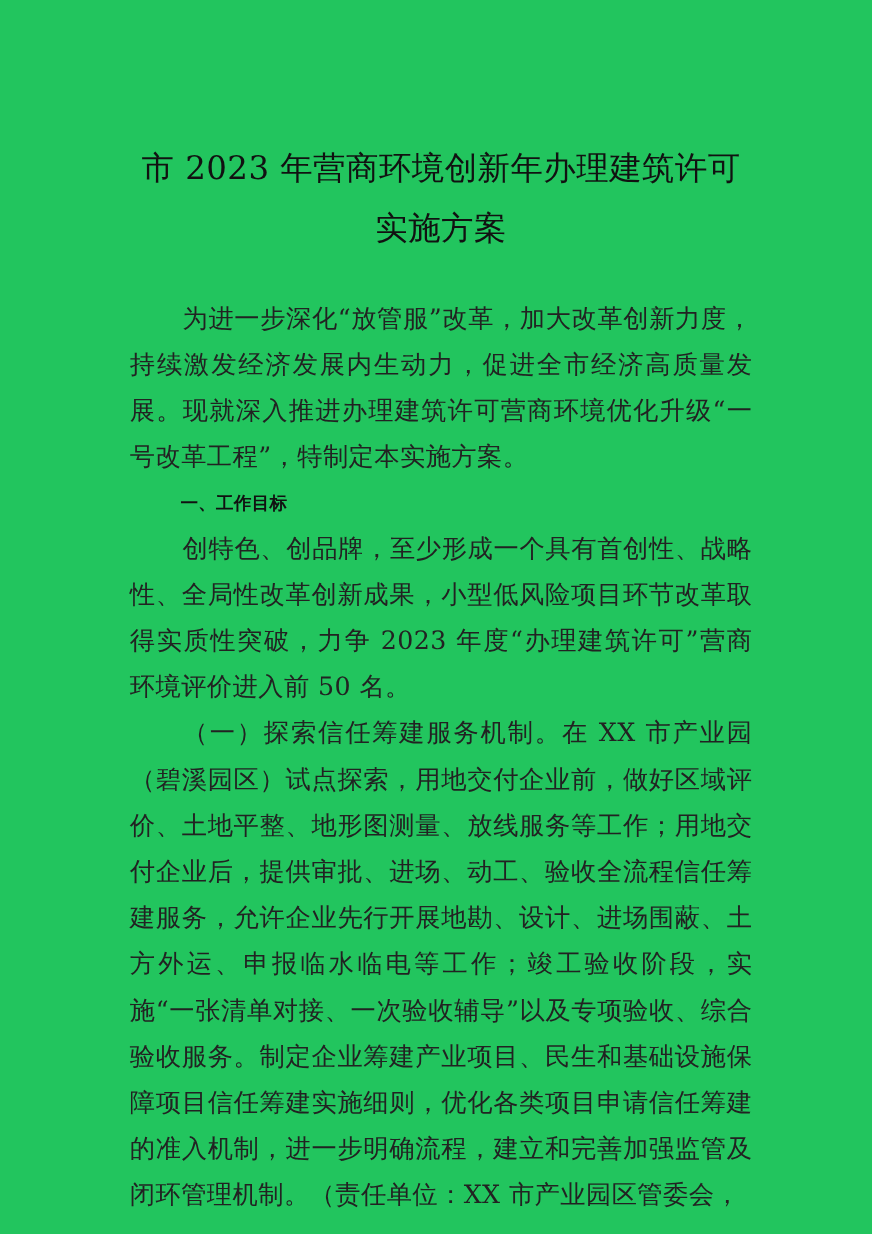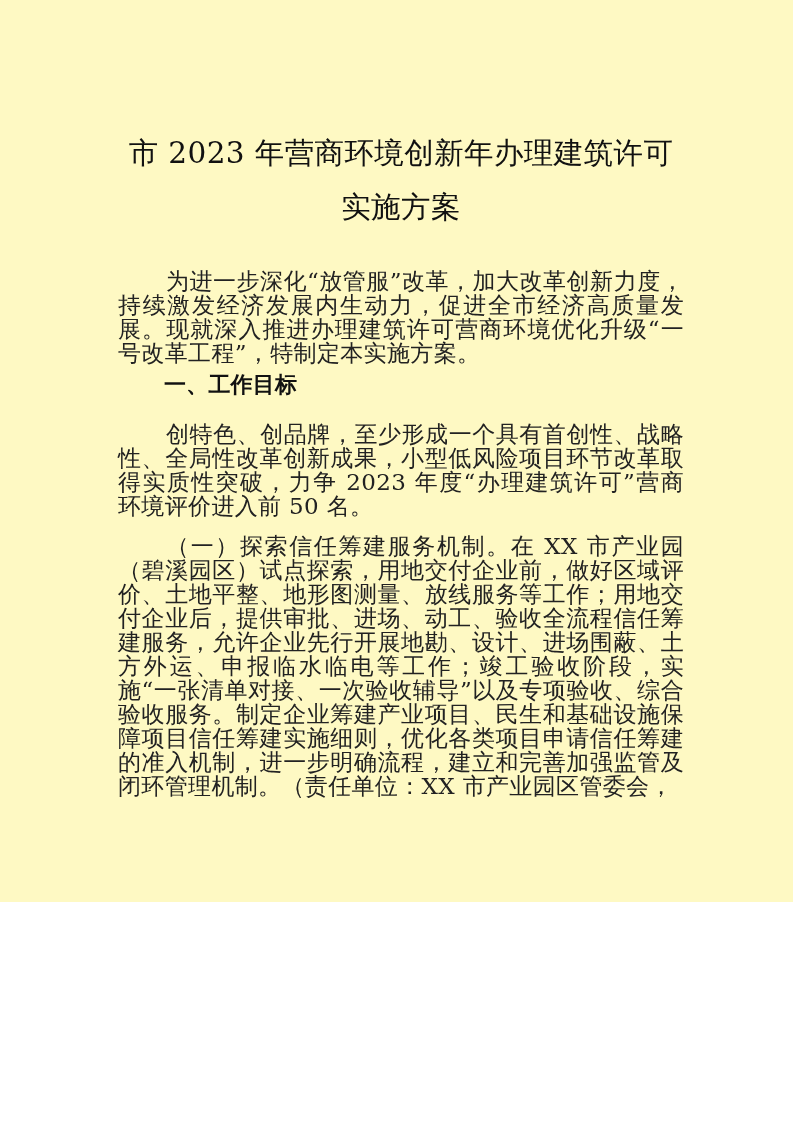--- a/index.html
+++ b/index.html
@@ -14,22 +14,22 @@
     overflow: hidden;
     font-family: "DejaVu Serif", "Liberation Serif", serif;
     color: #1a1a1a;
   }
 
   .page {
     position: absolute;
     left: 0;
     top: 0;
     width: 793px;
-    height: 902px;
-    background: #fef9c3;
+    height: 1122px;
+    background: #22c55e;
   }
 
   .content {
     position: absolute;
     left: 118px;
     top: 0;
     width: 566px;
   }
 
   
@@ -44,43 +44,43 @@
     letter-spacing: 0.4px;
     color: #111111;
     word-break: break-all;
   }
 
   
   .para {
     margin: 0;
     font-family: "DejaVu Serif", "Liberation Serif", serif;
     font-size: 23px;
-    line-height: 24px;
+    line-height: 42px;
     text-align: justify;
     text-align-last: left;
     text-indent: 48px;
     letter-spacing: 0.35px;
     color: #222222;
     word-break: break-all;
   }
 
   .para-first {
     margin-top: 35px;
   }
 
   .para-after-heading {
-    margin-top: 16px;
+    margin-top: 0;
   }
 
   
   .section-heading {
     margin: 0;
-    font-family: Liberation Mono, monospace;
+    font-family: Liberation Sans, sans-serif;
     font-weight: 700;
-    font-size: 22px;
+    font-size: 16px;
     line-height: 38px;
     text-indent: 46px;
     letter-spacing: 0.2px;
     color: #111111;
   }
 
   .heading-gap {
     margin-top: 3px;
   }
 

